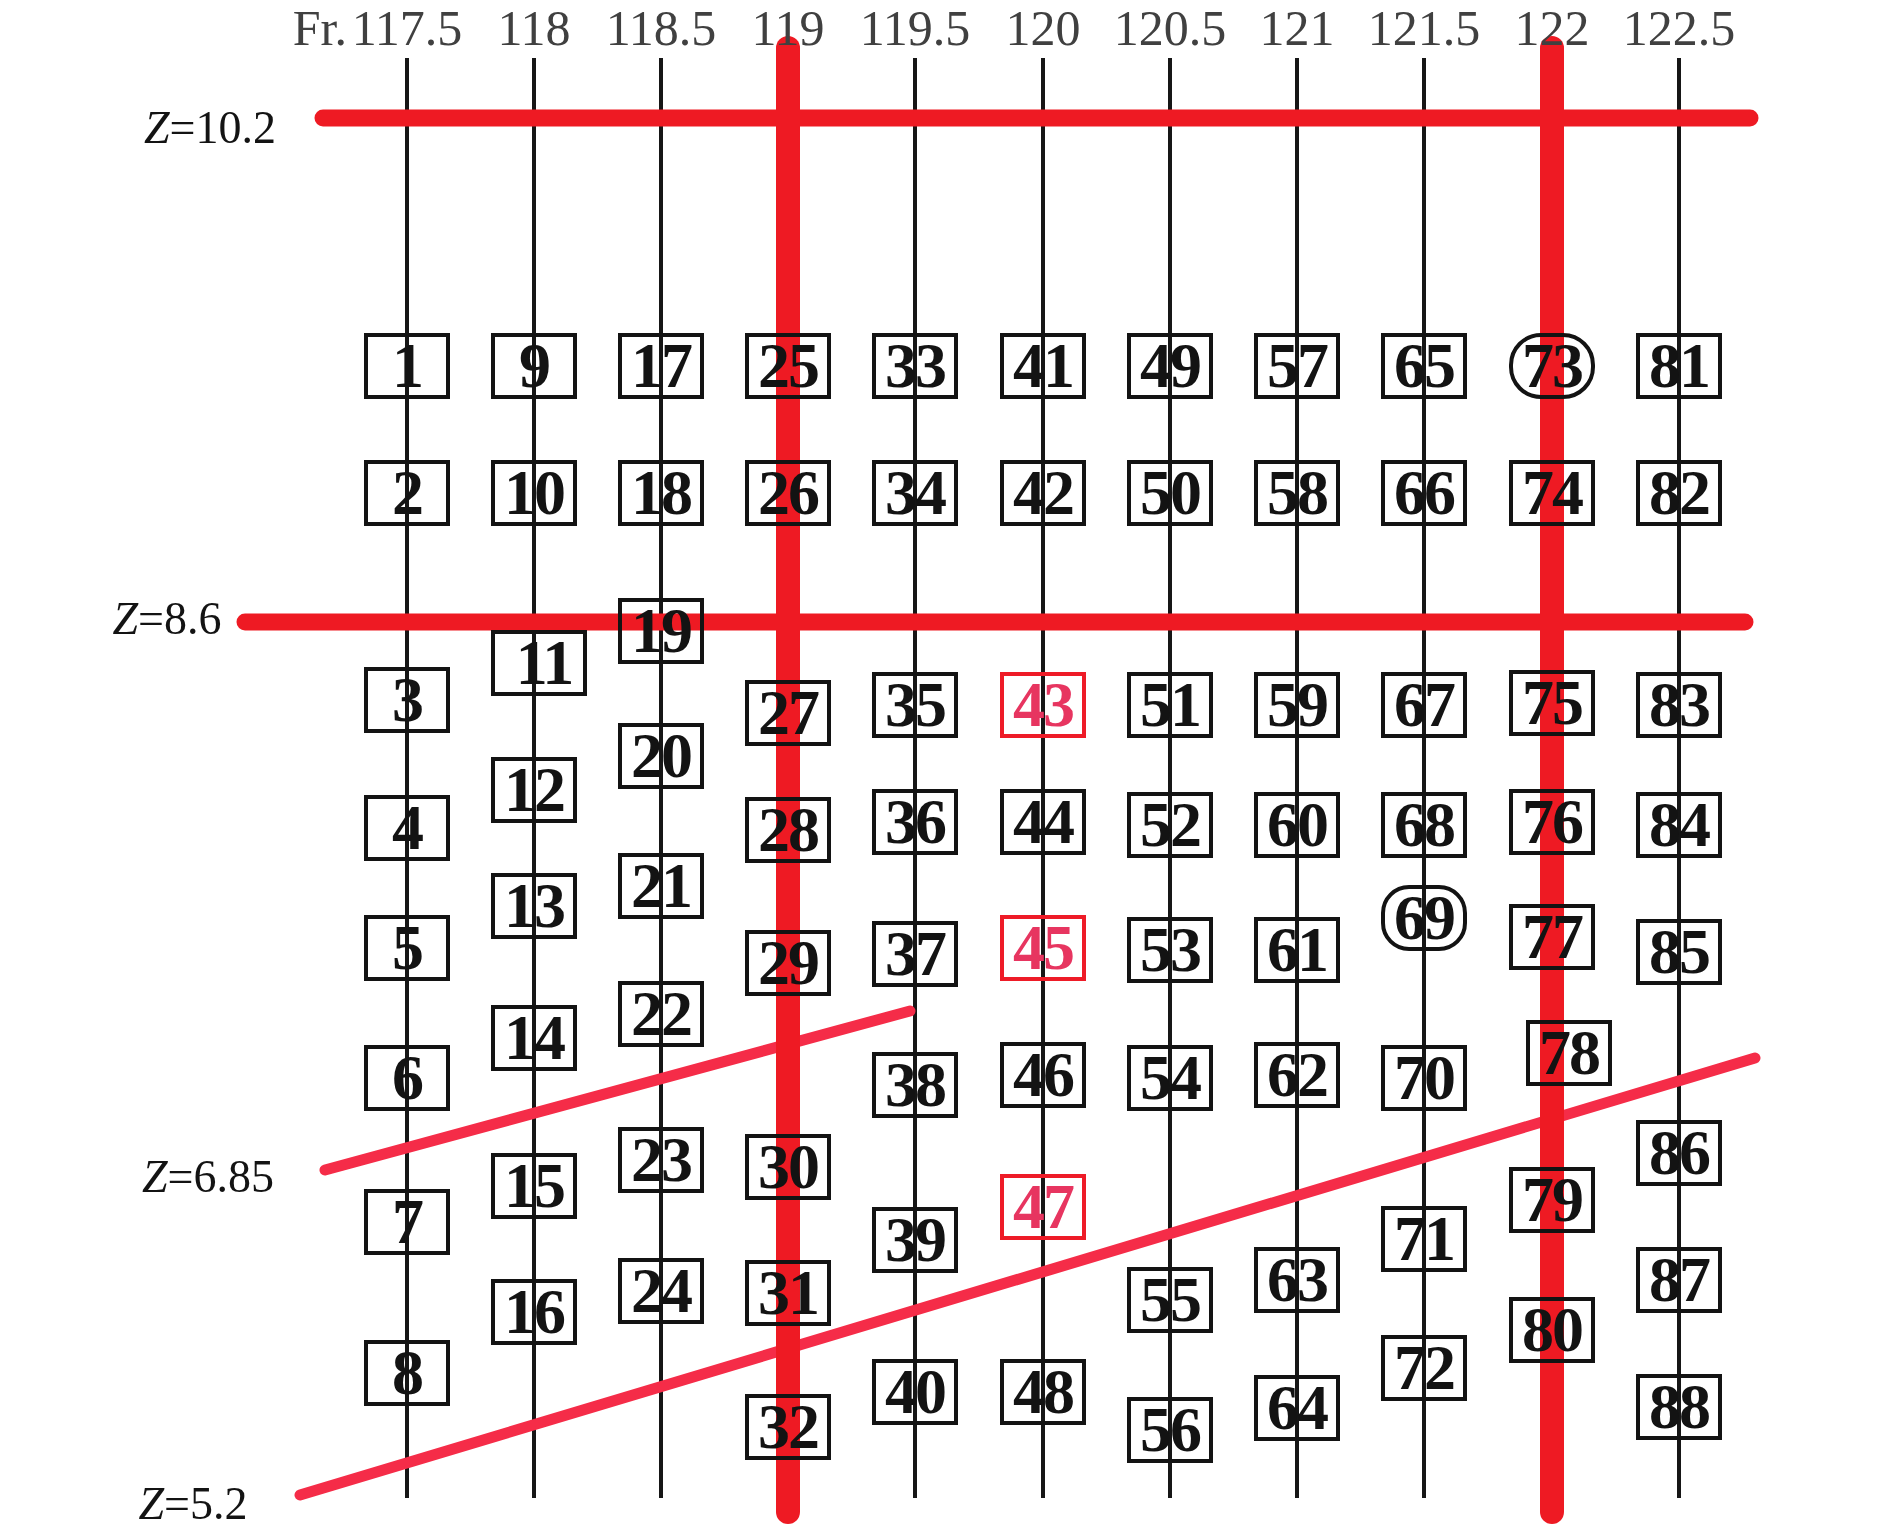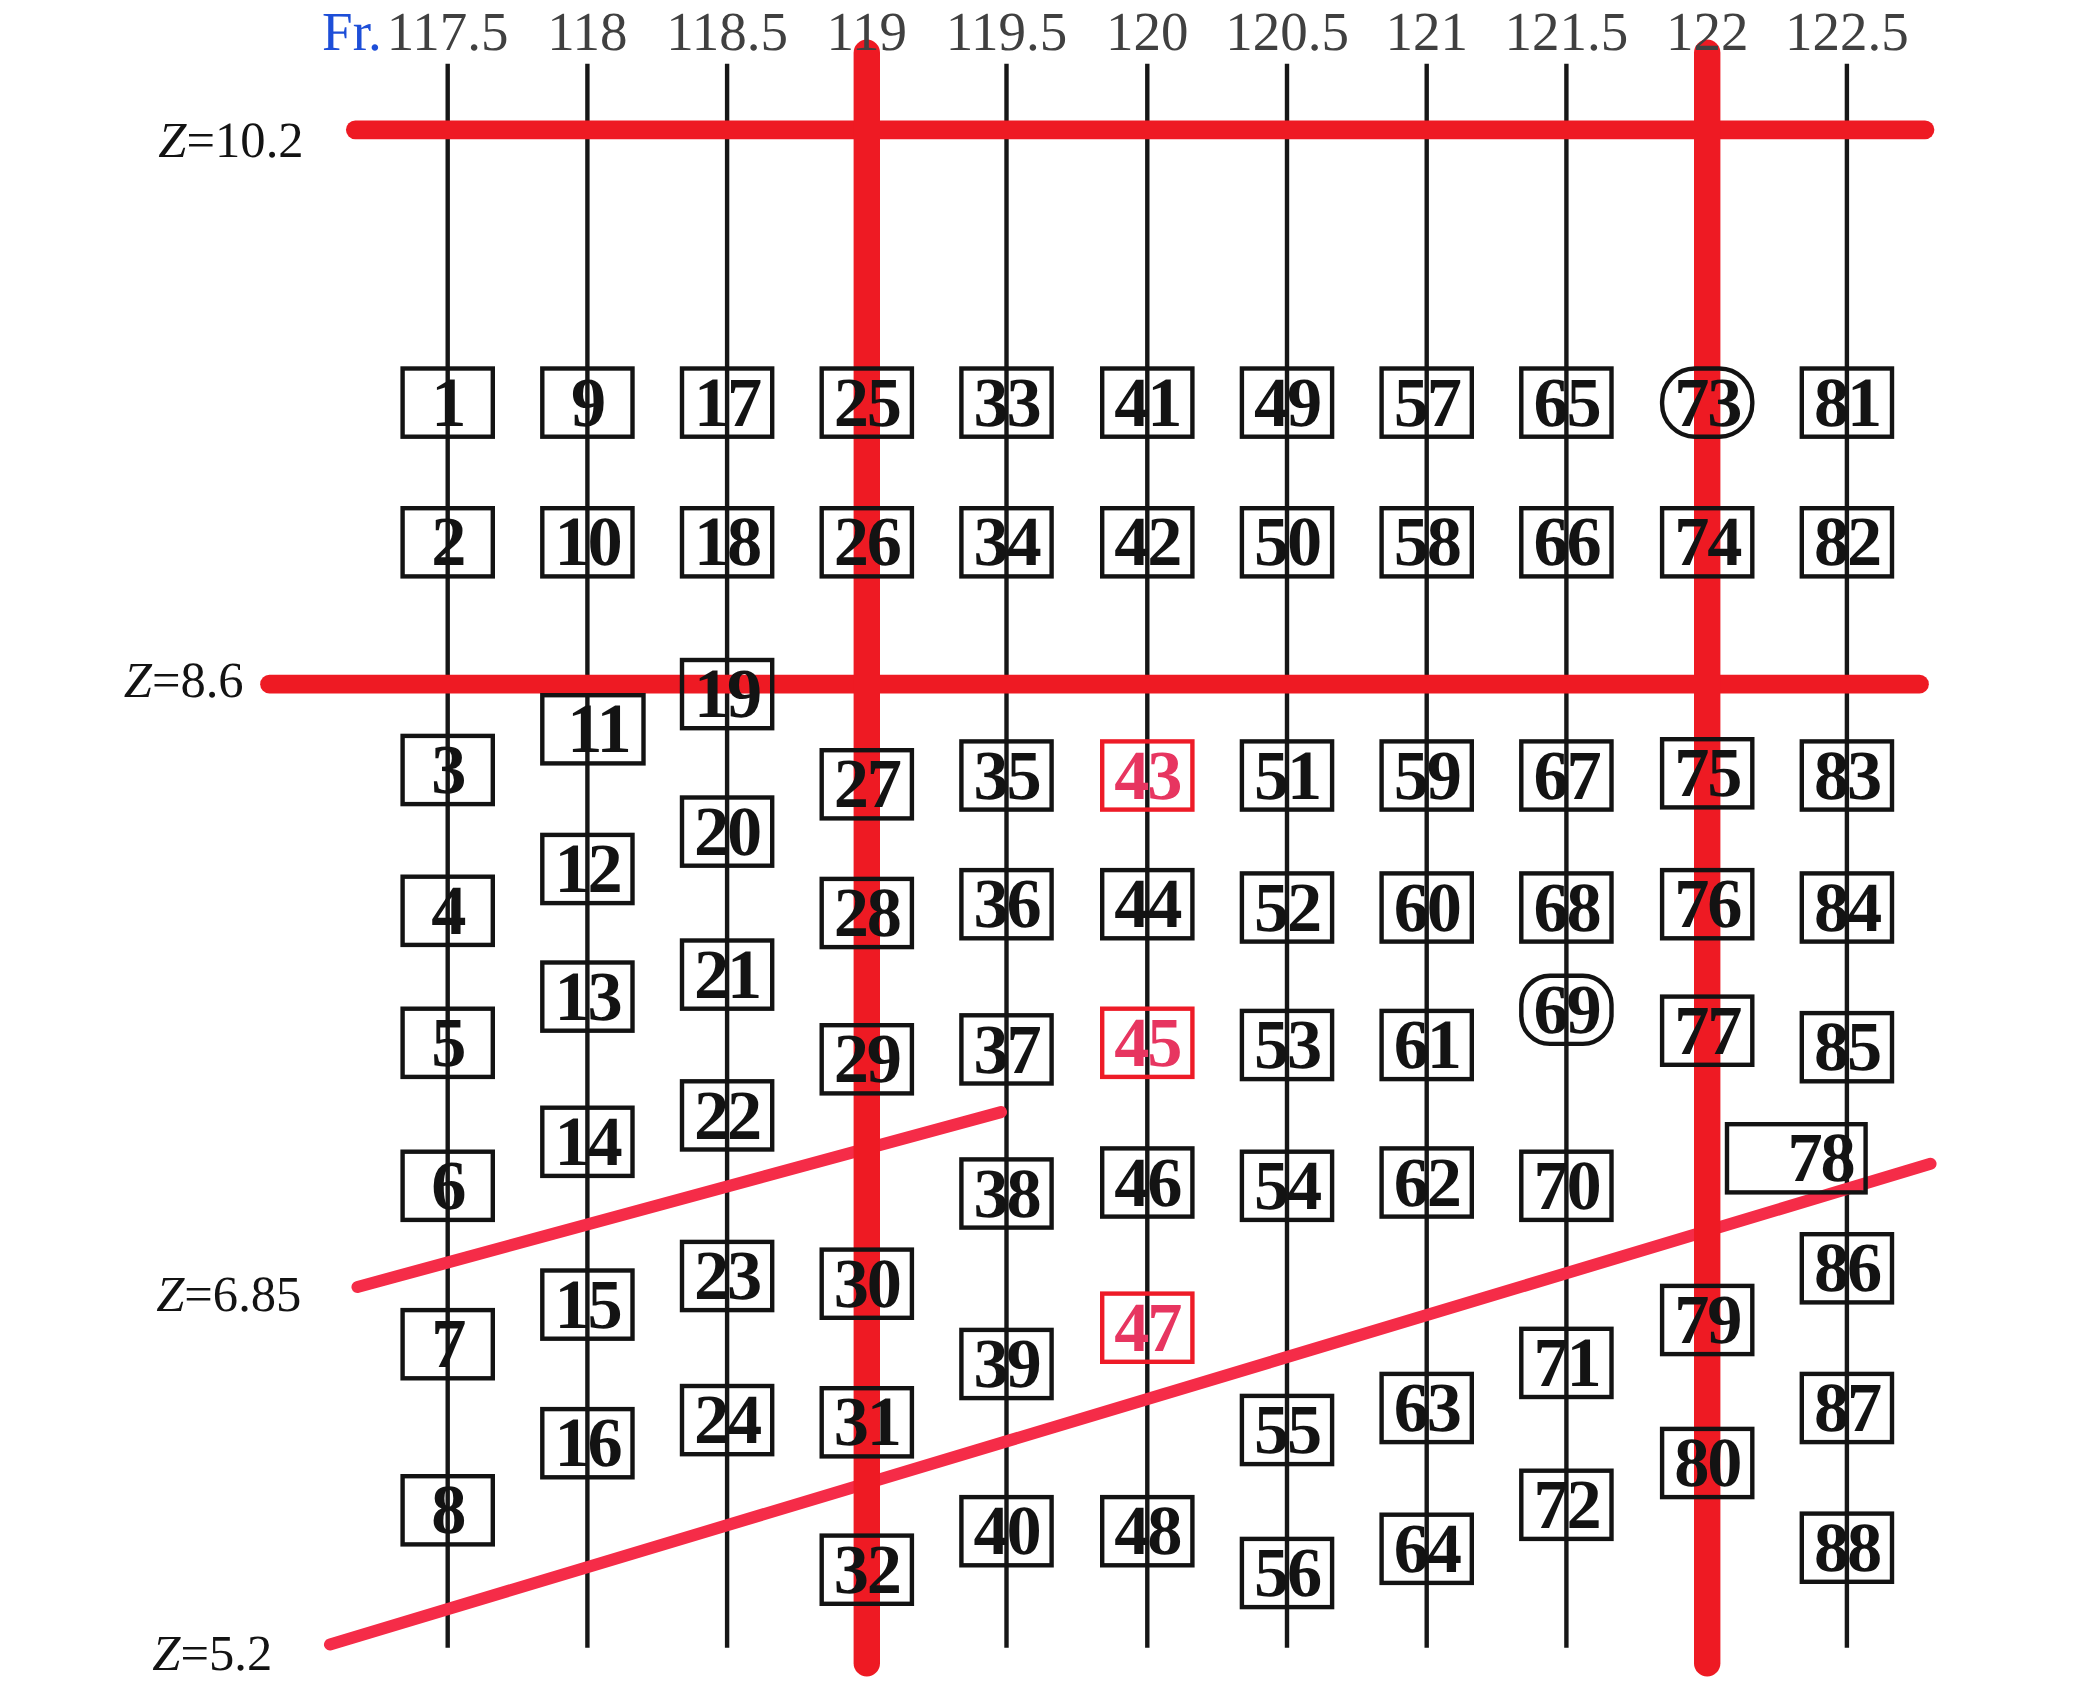--- a/index.html
+++ b/index.html
@@ -11,21 +11,21 @@
   #header-layer,#box-layer,#zlabel-layer{position:absolute;left:0;top:0;width:100%;height:100%;}
   #header-layer{z-index:3;}
   #box-layer{z-index:2;}
   #zlabel-layer{z-index:3;}
   .hdr-label{
     position:absolute;top:0px;height:56px;line-height:56px;font-size:50px;
     color:#404040;transform:translateX(-50%);white-space:nowrap;
   }
   .hdr-prefix{
     position:absolute;top:0px;height:56px;line-height:56px;font-size:50px;
-    color:#1d4ed8;text-align:right;white-space:nowrap;
+    color:#404040;text-align:right;white-space:nowrap;
   }
   .fbox{
     position:absolute;width:78px;height:58px;border:4px solid #131313;
     display:flex;align-items:center;justify-content:center;
     font-size:64px;font-weight:bold;color:#131313;line-height:1;
     letter-spacing:-2px;background:transparent;box-sizing:content-box;
   }
   .fbox.red{border-color:#ee1b27;color:#e73560;}
   .zlabel{
     position:absolute;transform:translate(-50%,-50%);font-size:46px;color:#131313;
@@ -141,21 +141,21 @@
       <div class="fbox" style="left: 1381px; top: 792px;">68</div>
       <div class="fbox" style="left: 1381px; top: 885px; border-radius: 28px;">69</div>
       <div class="fbox" style="left: 1381px; top: 1045px;">70</div>
       <div class="fbox" style="left: 1381px; top: 1206px;">71</div>
       <div class="fbox" style="left: 1381px; top: 1335px;">72</div>
       <div class="fbox" style="left: 1509px; top: 333px; border-radius: 32px;">73</div>
       <div class="fbox" style="left: 1509px; top: 460px;">74</div>
       <div class="fbox" style="left: 1509px; top: 670px;">75</div>
       <div class="fbox" style="left: 1509px; top: 789px;">76</div>
       <div class="fbox" style="left: 1509px; top: 904px;">77</div>
-      <div class="fbox" style="left: 1568px; top: 1020px; padding-left: 44px;">78</div>
+      <div class="fbox" style="left: 1526px; top: 1020px;">78</div>
       <div class="fbox" style="left: 1509px; top: 1167px;">79</div>
       <div class="fbox" style="left: 1509px; top: 1297px;">80</div>
       <div class="fbox" style="left: 1636px; top: 333px;">81</div>
       <div class="fbox" style="left: 1636px; top: 460px;">82</div>
       <div class="fbox" style="left: 1636px; top: 672px;">83</div>
       <div class="fbox" style="left: 1636px; top: 792px;">84</div>
       <div class="fbox" style="left: 1636px; top: 919px;">85</div>
       <div class="fbox" style="left: 1636px; top: 1120px;">86</div>
       <div class="fbox" style="left: 1636px; top: 1247px;">87</div>
       <div class="fbox" style="left: 1636px; top: 1374px;">88</div>

